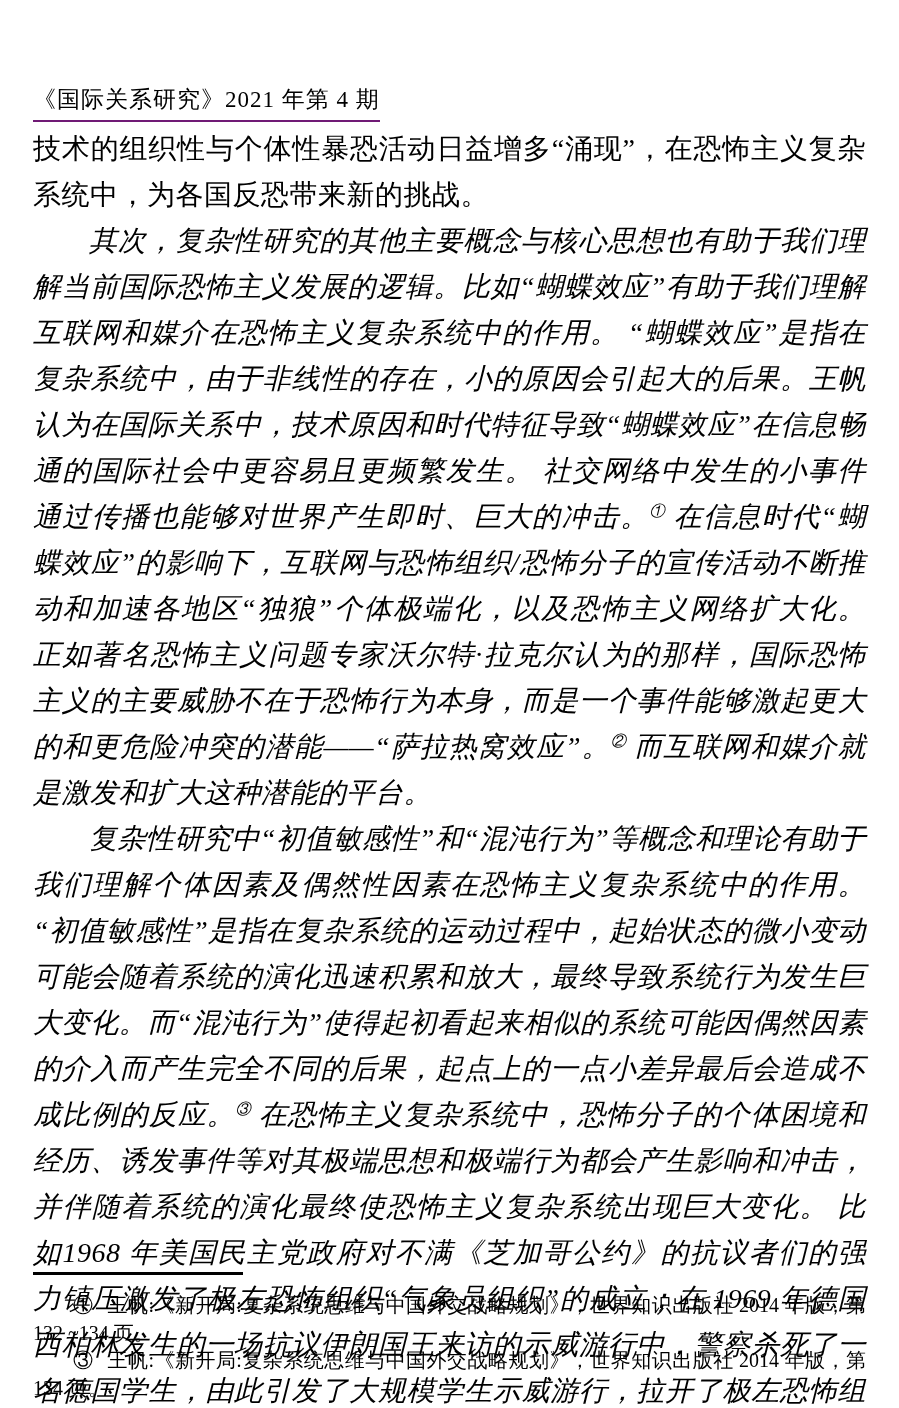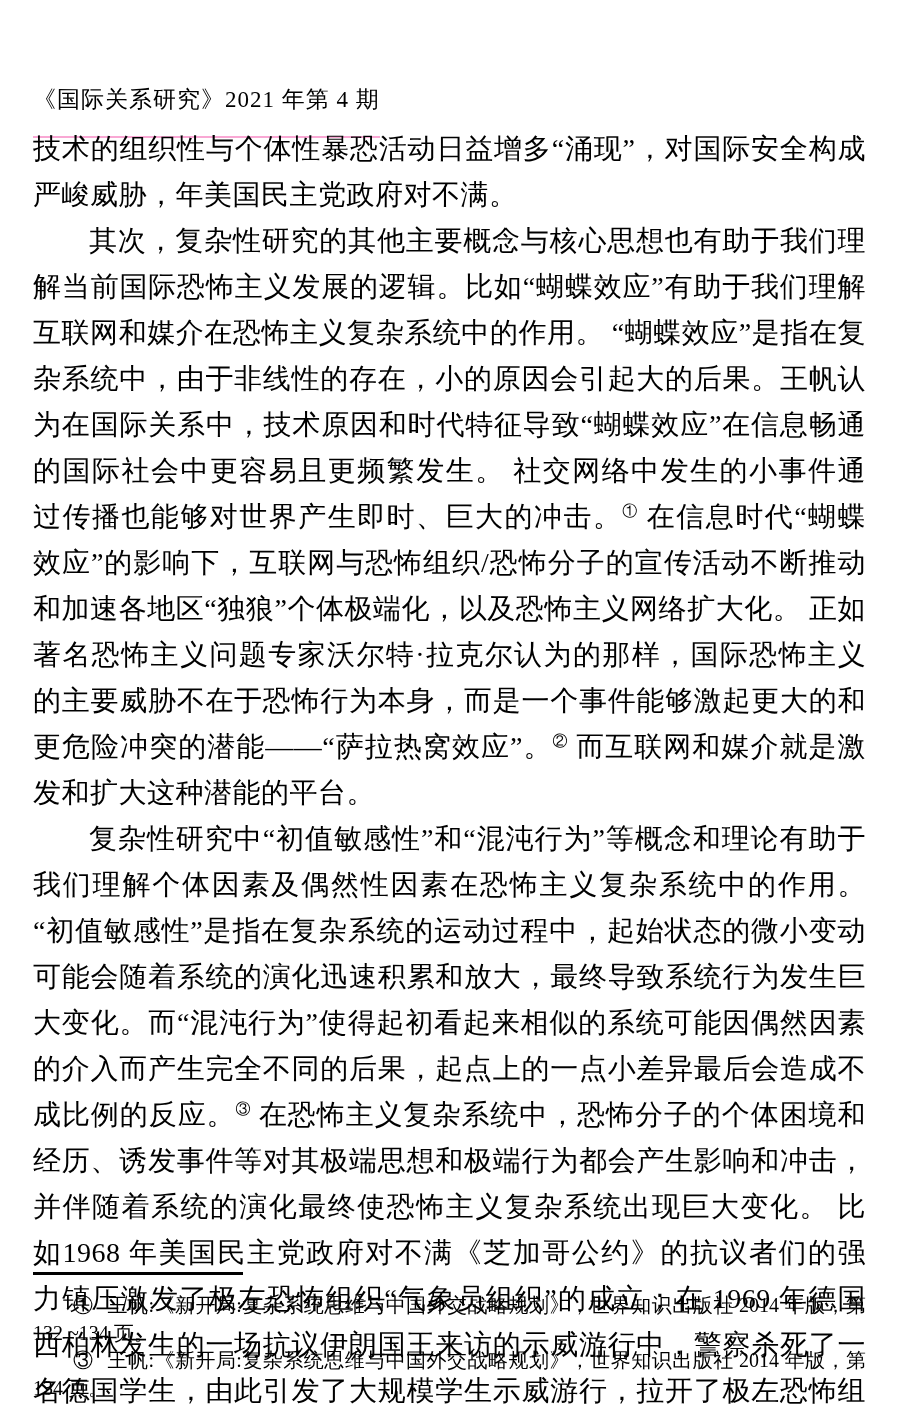--- a/index.html
+++ b/index.html
@@ -15,40 +15,41 @@
     font-family: "Liberation Serif", "DejaVu Serif", serif;
     color: #000000;
     overflow: hidden;
   }
   .running-head {
     position: absolute;
     left: 33px;
     top: 84px;
     font-size: 23px;
     letter-spacing: 1px;
-    padding-bottom: 21px;
-    border-bottom: 2px solid #f9a8d4;
+    padding-bottom: 5px;
+    border-bottom: 2px solid #701a75;
     white-space: nowrap;
   }
   .content {
     position: absolute;
     left: 33px;
     top: 126px;
     width: 833px;
   }
   .para {
     margin: 0;
     font-size: 28px;
     line-height: 46px;
     text-align: justify;
     text-justify: inter-ideograph;
     letter-spacing: 0.5px;
   }
   .para.indent {
     text-indent: 2em;
+    font-style: italic;
   }
   .fn-ref {
     font-size: 15px;
     vertical-align: super;
     line-height: 0;
     letter-spacing: 0;
   }
   .footnote-sep {
     position: absolute;
     left: 33px;
@@ -81,21 +82,21 @@
 </style>
 </head>
 <body>
 
 <div class="page">
 
   <div class="running-head">《国际关系研究》2021 年第 4 期</div>
 
   <div class="content">
 
-    <p class="para"><span>技术的组织性与个体性暴恐活动日益增多“涌现”，对国际安全构成严峻威胁，年美国民主党政府对不满。</span></p>
+    <p class="para"><span>技术的组织性与个体性暴恐活动日益增多“涌现”，在恐怖主义复杂系统中，为各国反恐带来新的挑战。</span></p>
 
     <p class="para indent"><span>其次，复杂性研究的其他主要概念与核心思想也有助于我们理解当前国际恐怖主义发展的逻辑。比如“蝴蝶效应”有助于我们理解互联网和媒介在恐怖主义复杂系统中的作用。 “蝴蝶效应”是指在复杂系统中，由于非线性的存在，小的原因会引起大的后果。王帆认为在国际关系中，技术原因和时代特征导致“蝴蝶效应”在信息畅通的国际社会中更容易且更频繁发生。 社交网络中发生的小事件通过传播也能够对世界产生即时、巨大的冲击。</span><span class="fn-ref">①</span><span> 在信息时代“蝴蝶效应”的影响下，互联网与恐怖组织/恐怖分子的宣传活动不断推动和加速各地区“独狼”个体极端化，以及恐怖主义网络扩大化。 正如著名恐怖主义问题专家沃尔特·拉克尔认为的那样，国际恐怖主义的主要威胁不在于恐怖行为本身，而是一个事件能够激起更大的和更危险冲突的潜能——“萨拉热窝效应”。</span><span class="fn-ref">②</span><span> 而互联网和媒介就是激发和扩大这种潜能的平台。</span></p>
 
     <p class="para indent"><span>复杂性研究中“初值敏感性”和“混沌行为”等概念和理论有助于我们理解个体因素及偶然性因素在恐怖主义复杂系统中的作用。 “初值敏感性”是指在复杂系统的运动过程中，起始状态的微小变动可能会随着系统的演化迅速积累和放大，最终导致系统行为发生巨大变化。而“混沌行为”使得起初看起来相似的系统可能因偶然因素的介入而产生完全不同的后果，起点上的一点小差异最后会造成不成比例的反应。</span><span class="fn-ref">③</span><span> 在恐怖主义复杂系统中，恐怖分子的个体困境和经历、诱发事件等对其极端思想和极端行为都会产生影响和冲击，并伴随着系统的演化最终使恐怖主义复杂系统出现巨大变化。 比如1968 年美国民主党政府对不满《芝加哥公约》的抗议者们的强力镇压激发了极左恐怖组织“气象员组织”的成立；在 1969 年德国西柏林发生的一场抗议伊朗国王来访的示威游行中，警察杀死了一名德国学生，由此引发了大规模学生示威游行，拉开了极左恐怖组织“红军</span></p>
 
   </div>
 
   <div class="footnote-sep"></div>
 
   <div class="footnotes">

